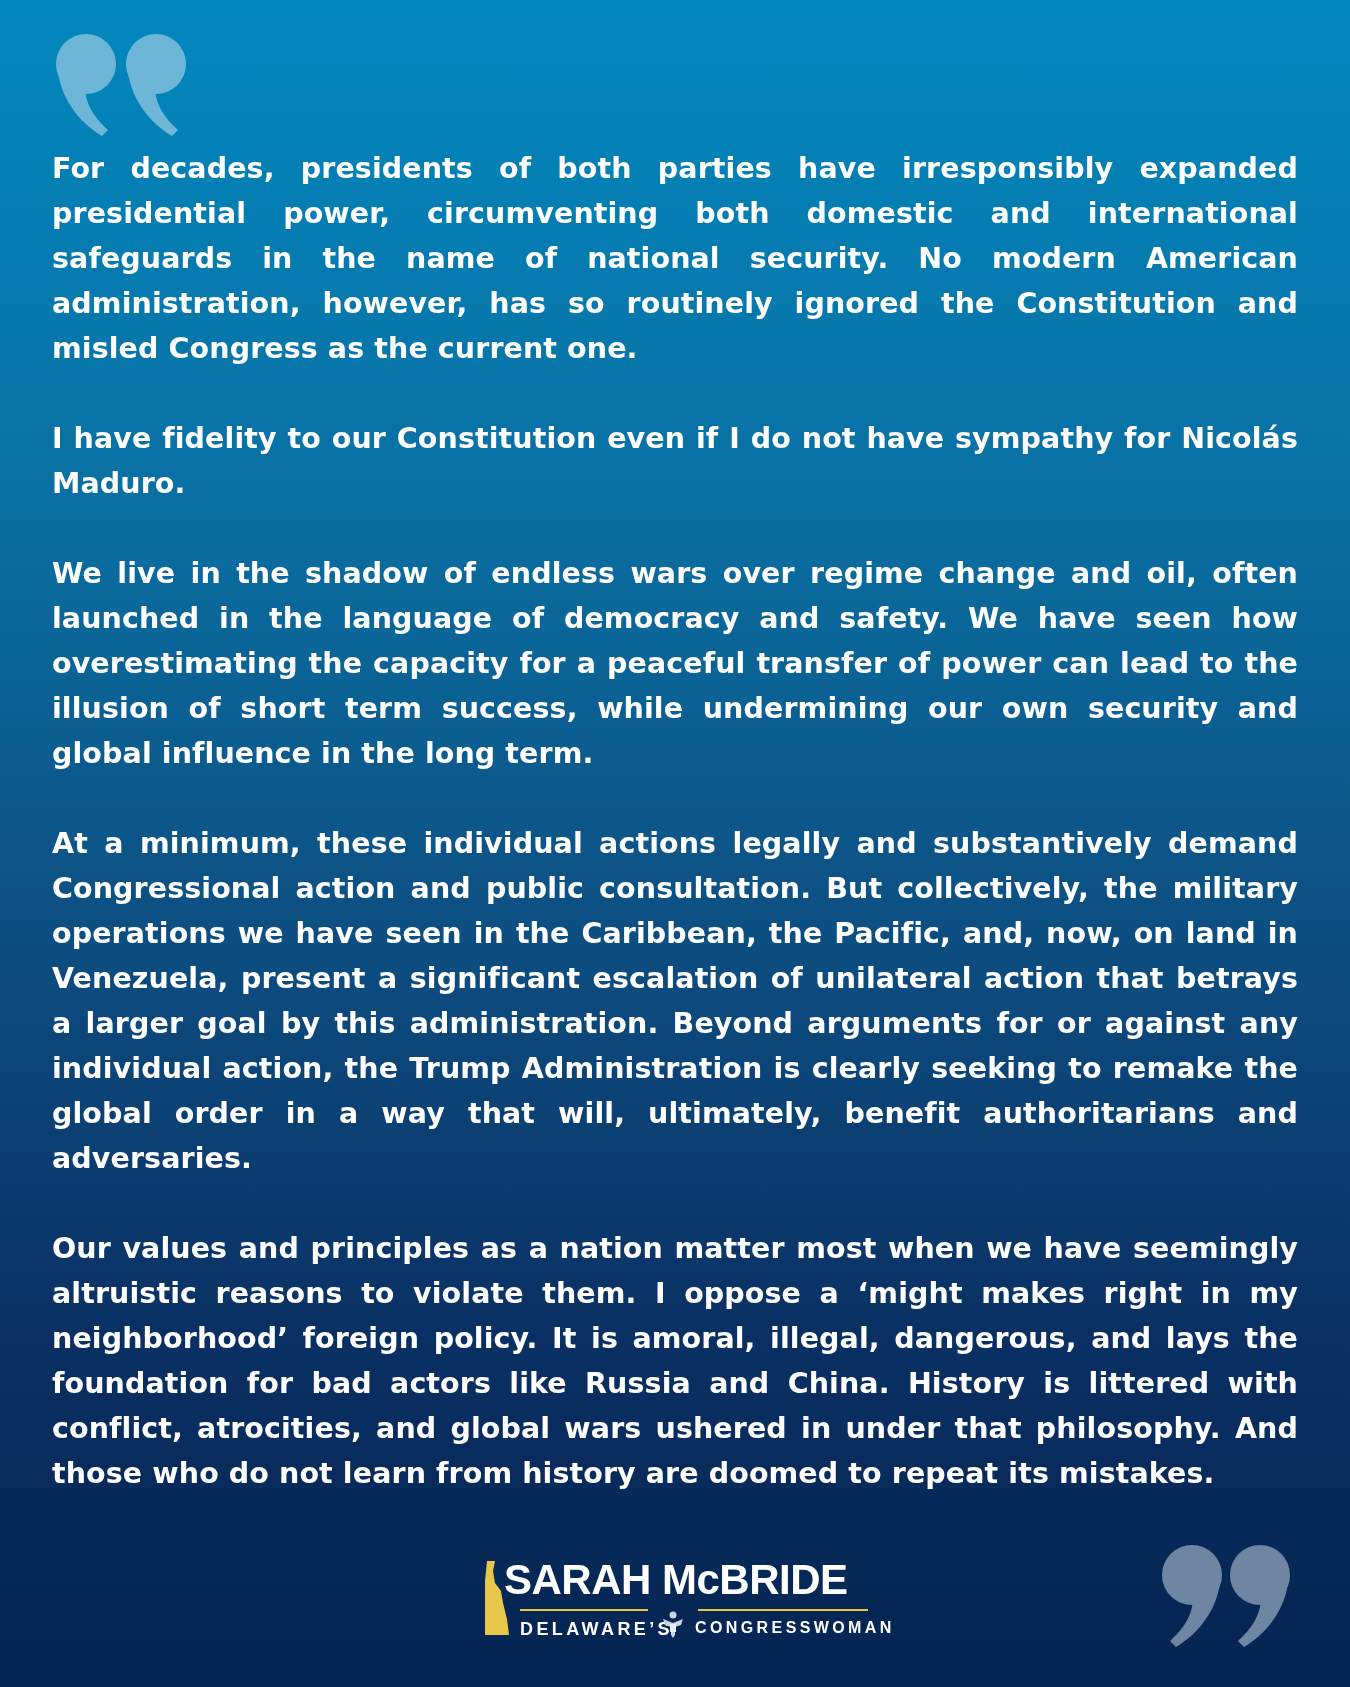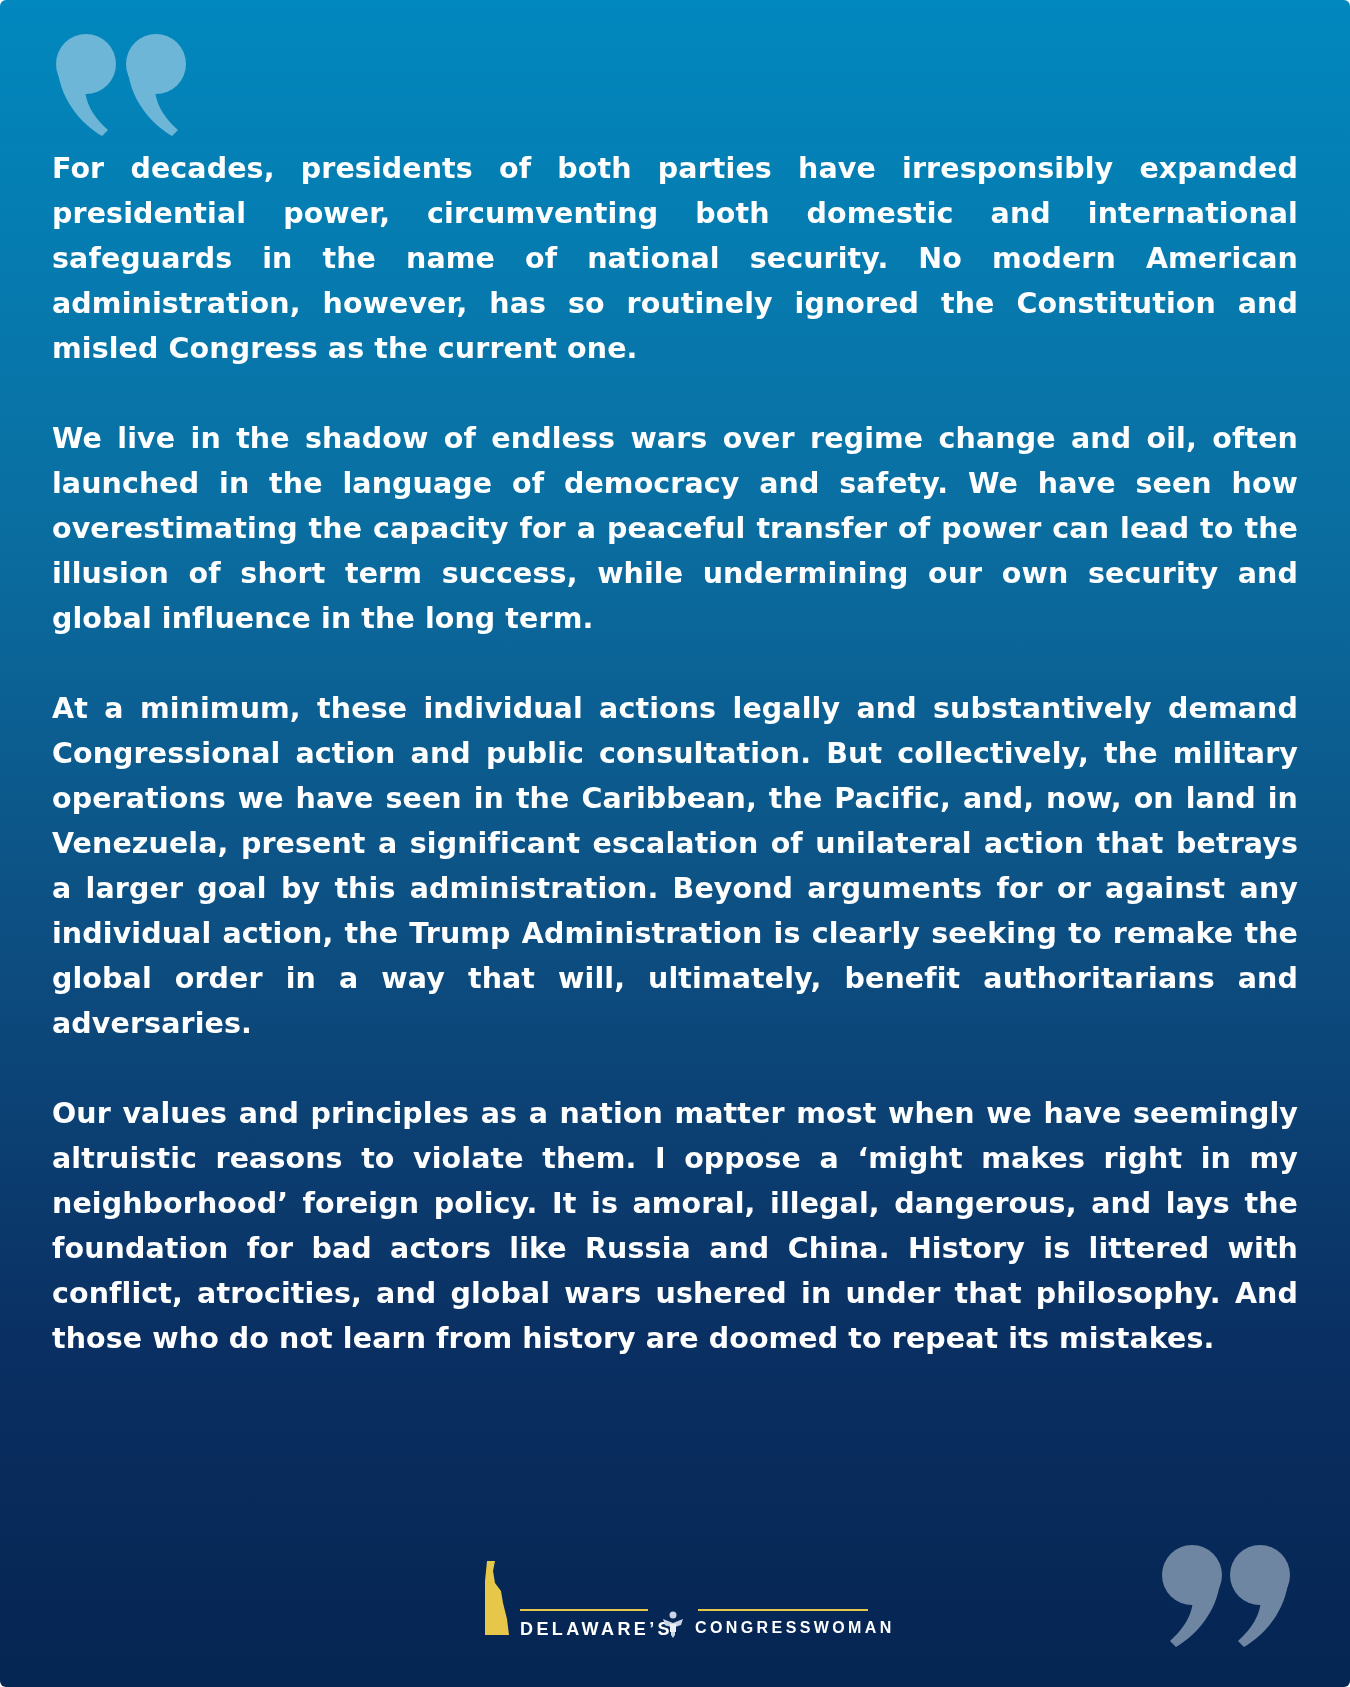--- a/index.html
+++ b/index.html
@@ -4,21 +4,20 @@
   <style>
     html, body { margin: 0; padding: 0; }
     body {
       width: 1350px; height: 1687px; overflow: hidden;
       font-family: "DejaVu Sans", sans-serif;
     }
     .card {
       position: relative; width: 1350px; height: 1687px;
       background: linear-gradient(180deg, #0188be 0%, #0a6fa2 30%, #0d4f82 55%, #0a2f62 80%, #052552 100%);
       overflow: hidden;
-      border-radius: 6px;
     }
     .open-quote {
       position: absolute; left: 52px; top: 32px; width: 145px; height: 112px;
     }
     .close-quote {
       position: absolute; left: 1158px; top: 1543px; width: 140px; height: 108px;
     }
     .body-text {
       position: absolute; left: 52px; top: 146px; width: 1246px;
       color: #ffffff; font-weight: bold; font-size: 28.5px; line-height: 45px;
@@ -61,29 +60,31 @@
     <g fill="#6db6d8">
       <circle cx="34" cy="32" r="30"></circle>
       <path d="M6 40 C 10 70, 30 92, 50 104 L 56 98 C 40 84, 30 66, 34 48 Z"></path>
       <circle cx="104" cy="32" r="30"></circle>
       <path d="M76 40 C 80 70, 100 92, 120 104 L 126 98 C 110 84, 100 66, 104 48 Z"></path>
     </g>
   </svg>
 
   <div class="body-text">
     <p class="para">For decades, presidents of both parties have irresponsibly expanded presidential power, circumventing both domestic and international safeguards in the name of national security. No modern American administration, however, has so routinely ignored the Constitution and misled Congress as the current one.</p>
+    <p class="para">I have fidelity to our Constitution even if I do not have sympathy for Nicolás Maduro.</p>
     <p class="para">We live in the shadow of endless wars over regime change and oil, often launched in the language of democracy and safety. We have seen how overestimating the capacity for a peaceful transfer of power can lead to the illusion of short term success, while undermining our own security and global influence in the long term.</p>
     <p class="para">At a minimum, these individual actions legally and substantively demand Congressional action and public consultation. But collectively, the military operations we have seen in the Caribbean, the Pacific, and, now, on land in Venezuela, present a significant escalation of unilateral action that betrays a larger goal by this administration. Beyond arguments for or against any individual action, the Trump Administration is clearly seeking to remake the global order in a way that will, ultimately, benefit authoritarians and adversaries.</p>
     <p class="para">Our values and principles as a nation matter most when we have seemingly altruistic reasons to violate them. I oppose a ‘might makes right in my neighborhood’ foreign policy. It is amoral, illegal, dangerous, and lays the foundation for bad actors like Russia and China. History is littered with conflict, atrocities, and global wars ushered in under that philosophy. And those who do not learn from history are doomed to repeat its mistakes.</p>
   </div>
 
   <div class="logo">
     <svg class="state" viewBox="0 0 26 74">
       <path d="M4 0 L12 0 L10 10 L12 22 L18 30 L20 42 L24 58 L26 74 L2 74 L2 20 Z" fill="#e7c74a"></path>
     </svg>
+    <div class="name">SARAH McBRIDE</div>
     <div class="rule-left"></div>
     <div class="rule-right"></div>
     <div class="sub-left">DELAWARE’S</div>
     <svg class="seal" viewBox="0 0 24 28">
       <circle cx="12" cy="4" r="3.5" fill="#c9d4e4"></circle>
       <path d="M2 8 L12 12 L22 8 L20 14 L14 16 L14 24 L12 27 L10 24 L10 16 L4 14 Z" fill="#c9d4e4"></path>
       <rect x="9" y="13" width="6" height="8" fill="#e8eef6"></rect>
     </svg>
     <div class="sub-right">CONGRESSWOMAN</div>
   </div>

